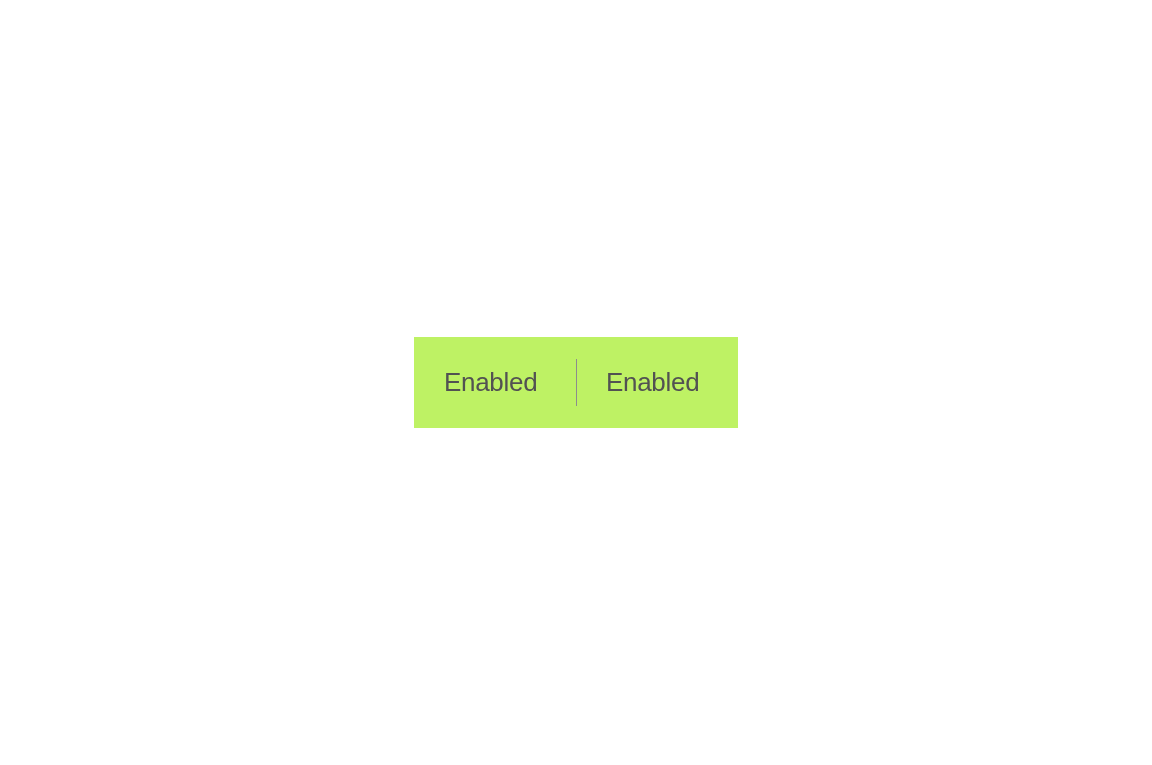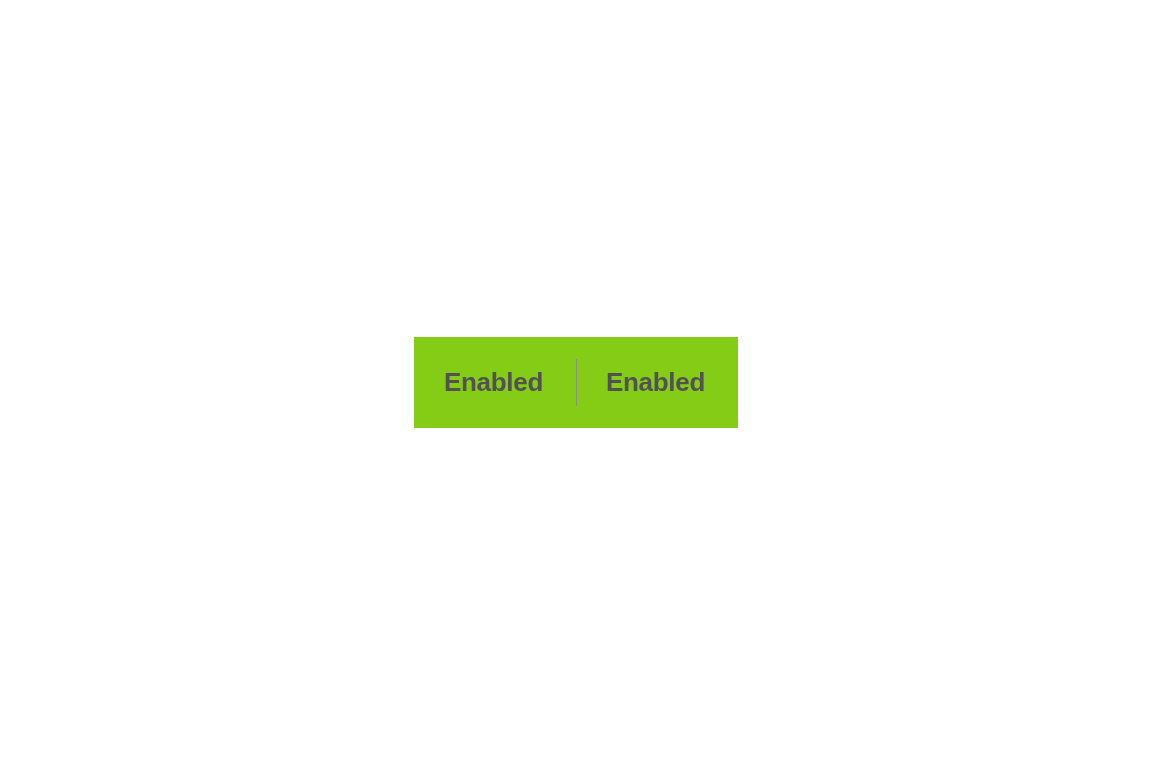--- a/index.html
+++ b/index.html
@@ -33,23 +33,23 @@
     }
     .tab-selected {
       background: #f4f4f4;
       color: #161616;
       font-weight: 600;
       border-top: 4px solid #0f62fe;
       padding-top: 0;
       width: 177px;
     }
     .tab-enabled {
-      background: #84cc16;
+      background: #bef264;
       color: #525252;
-      font-weight: 700;
+      font-weight: 400;
       width: 162px;
     }
     .tab-enabled + .tab-enabled::before {
       content: "";
       position: absolute;
       left: 0;
       top: 22px;
       bottom: 22px;
       width: 1px;
       background: #8d8d8d;

